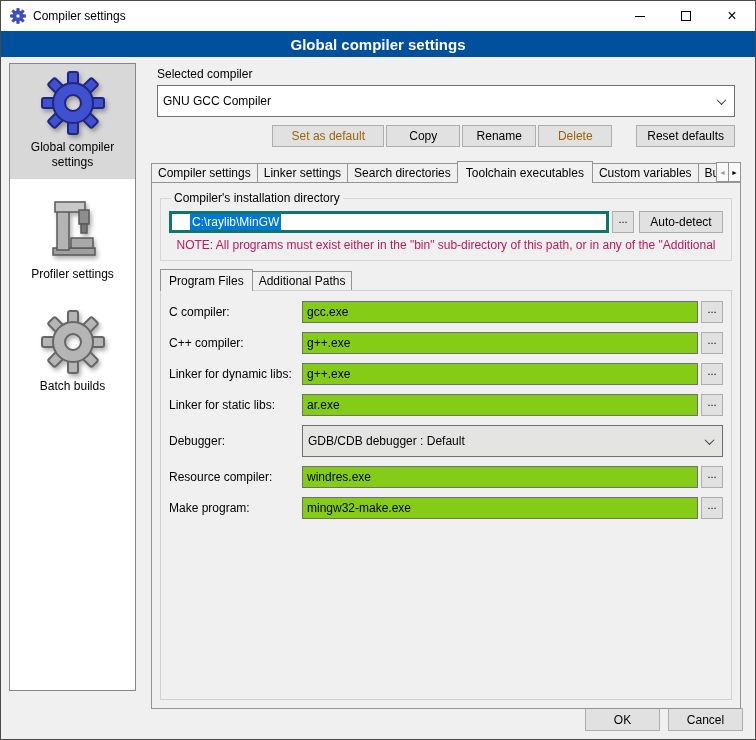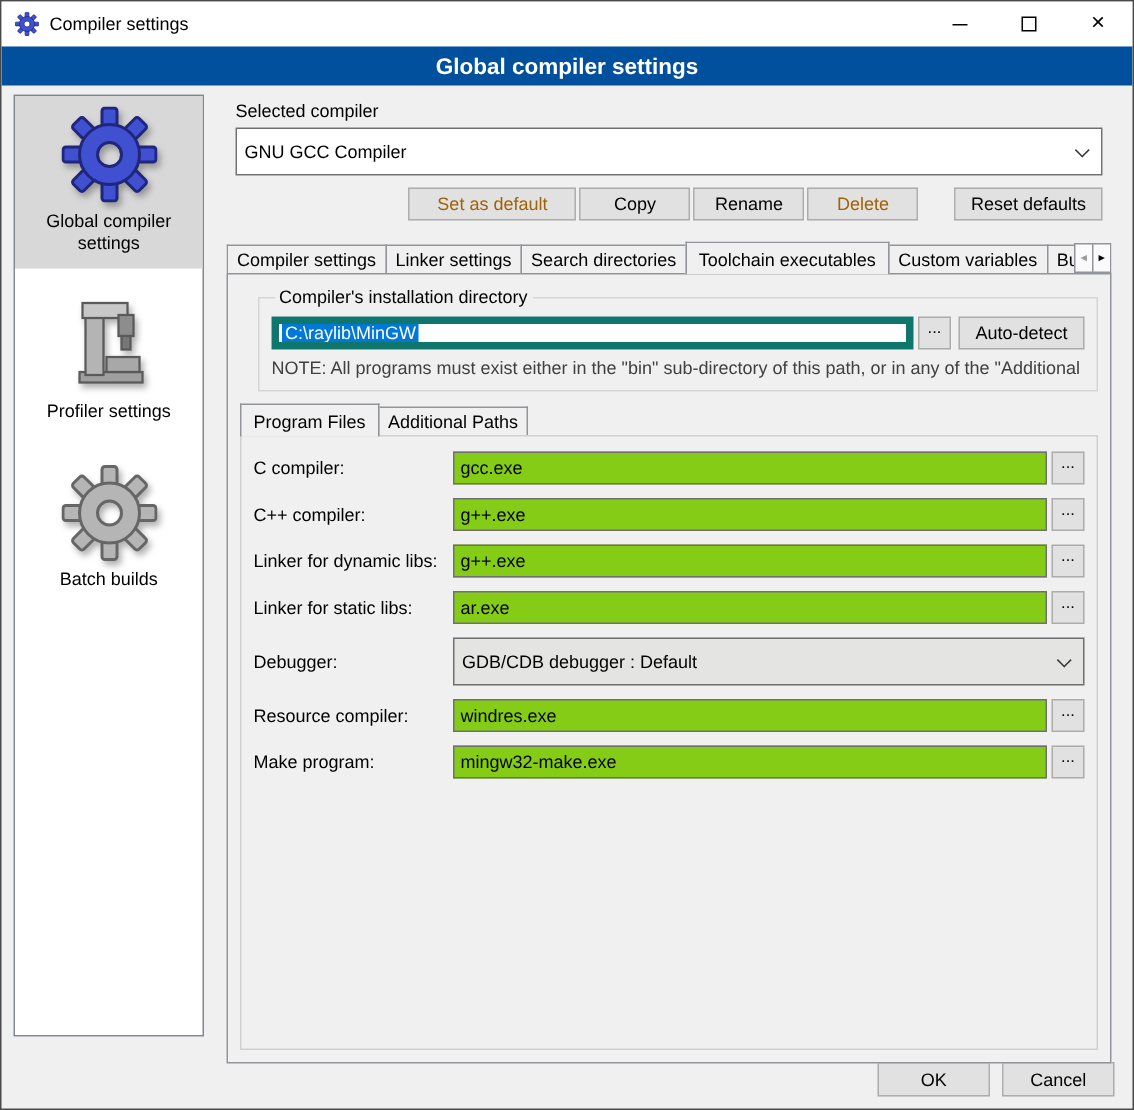--- a/index.html
+++ b/index.html
@@ -48,28 +48,28 @@
   .tabs { display:flex; align-items:flex-end; height:22px; margin-top:14px; position:relative; z-index:2; overflow:hidden; }
   .tab { flex-shrink:0; height:19px; margin-bottom:1px; margin-right:-1px; background:#f0f0f0; border:1px solid #919499; border-bottom:none; display:flex; align-items:center; padding:0 6px; white-space:nowrap; cursor:default; }
   .tab.active { height:22px; margin-bottom:0; position:relative; z-index:4; padding:0 8px; }
   .tab-arrows { position:absolute; right:0; bottom:1px; display:flex; z-index:6; }
   .tab-arrow { width:13px; height:20px; background:#fafafa; border:1px solid #919499; display:flex; align-items:center; justify-content:center; font-size:7px; margin-left:-1px; cursor:default; }
   .tab-arrow.dim { color:#999; }
 
   .tab-panel { margin-top:-1px; border:1px solid #919499; background:#f0f0f0; position:relative; z-index:1; height:527px; padding:8px; display:flex; flex-direction:column; }
 
   
-  fieldset.group { border:1px solid #d5d5d5; padding:4px 8px 8px; margin-bottom:8px;margin-left:12px; }
+  fieldset.group { border:1px solid #d5d5d5; padding:4px 8px 8px; margin-bottom:8px; }
   fieldset.group legend { font-size:12px; padding:0 3px; margin-left:2px; }
   .dir-row { display:flex; align-items:center; margin-top:2px; }
-  .dir-field { flex:1; height:22px; background:#fff; border:5px solid #0f766e; display:flex; align-items:center; padding:0 2px; overflow:hidden; }
+  .dir-field { flex:1; height:22px; background:#fff; border:3px solid #0f766e; display:flex; align-items:center; padding:0 18px; overflow:hidden; }
   .sel-text { background:#0078d7; color:#fff; padding:1px 2px; white-space:nowrap; }
   .dots-btn { width:22px; height:22px; background:#e1e1e1; border:1px solid #adadad; font-size:11px; line-height:1; margin-left:3px; cursor:default; padding:0 0 6px; }
   .btn-autodetect { min-width:84px; margin-left:5px; }
-  .note-text { margin-top:5px; color:#404040; white-space:nowrap; overflow:hidden; }
+  .note-text { margin-top:5px; color:#be185d; white-space:nowrap; overflow:hidden;text-align:center; }
 
   
   .subtabs { display:flex; align-items:flex-end; height:22px; position:relative; z-index:2; }
   .inner-panel { margin-top:-1px; border:1px solid #d0d0d0; background:#f0f0f0; position:relative; z-index:1; flex:1; padding:10px 8px; }
 
   .frow { display:flex; align-items:center; margin-bottom:9px; }
   .frow .flabel { width:133px; flex-shrink:0; }
   .field-input { flex:1; height:22px; border:1px solid #707070; background:#84cc16; padding:0 4px; font-family:"Liberation Sans", sans-serif; font-size:12px; }
   .frow .combo { flex:1; }
 

